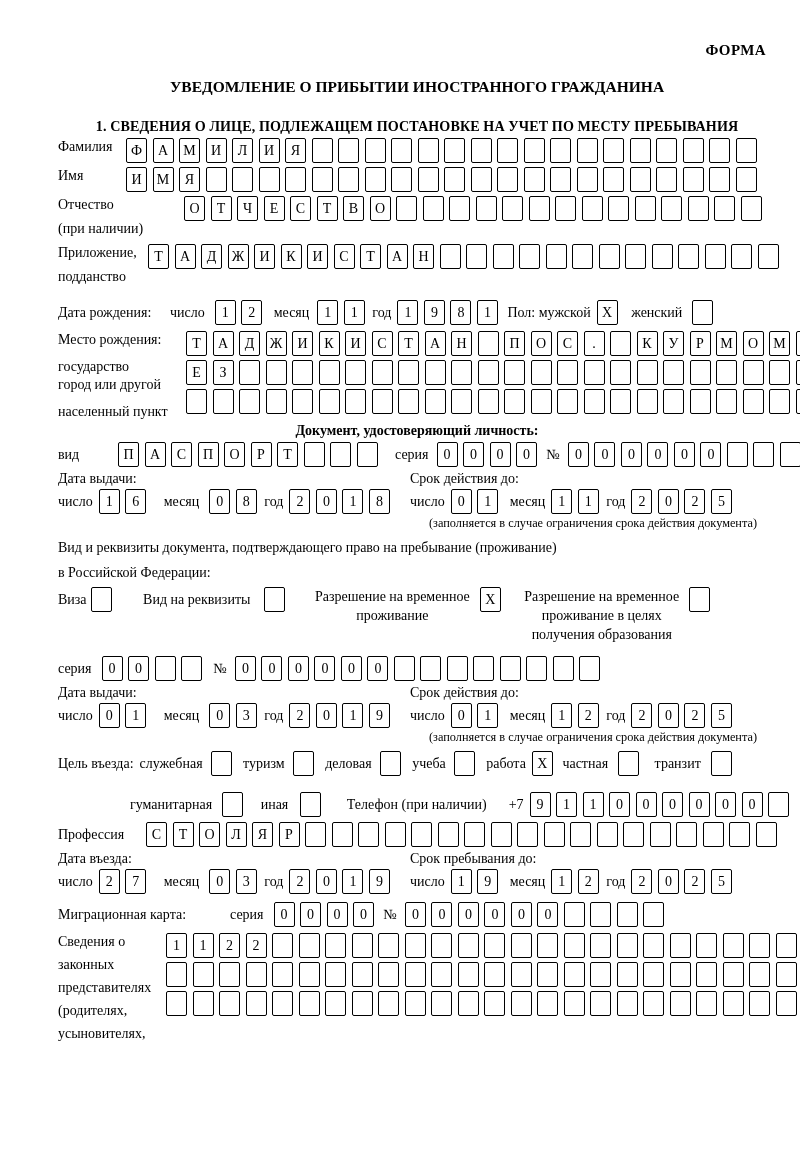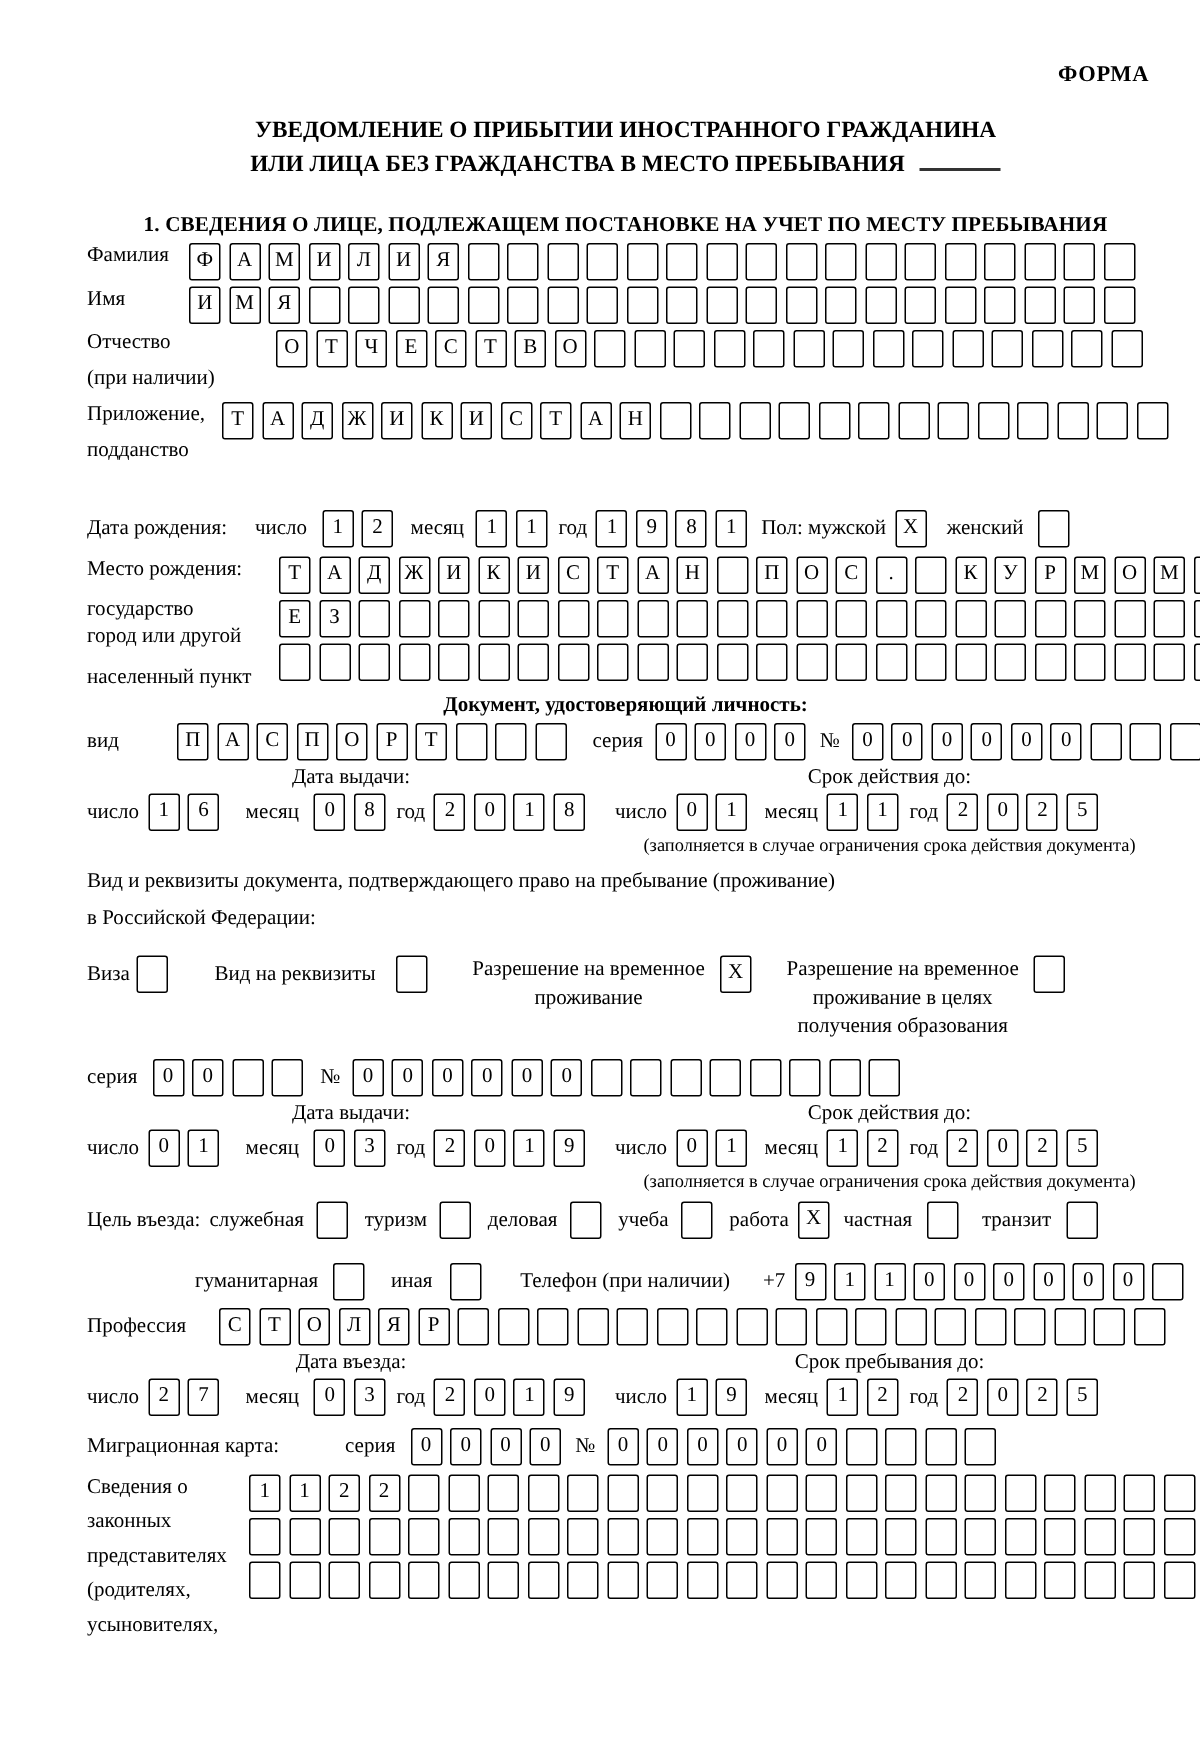--- a/index.html
+++ b/index.html
@@ -14,41 +14,40 @@
   .sec{font-weight:bold;font-size:14.1px;margin-top:20px;text-align:center;letter-spacing:.1px;white-space:nowrap;}
   .row{display:flex;align-items:flex-start;}
   .lbl{font-size:14px;line-height:1.3;flex:none;}
   .lblblock{font-size:14px;line-height:18px;flex:none;}
   .cells{display:flex;flex:none;}
   .cell{box-sizing:border-box;width:21px;height:25px;border:1.5px solid #000;border-radius:2px;
         margin-right:5.5px;display:inline-flex;align-items:center;justify-content:center;
         font-size:14px;flex:none;background:#fff;}
   .cellcol{display:flex;flex-direction:column;gap:4px;}
   .dgroup{display:flex;margin-top:4px;}
-  .dhead{text-align:center;font-size:14px;}
+  .dhead{text-align:left;font-size:14px;}
   .drow{display:flex;align-items:flex-start;margin-top:2px;}
   .dnote{font-size:12.3px;margin-top:2px;text-align:center;white-space:nowrap;}
   .inlbl{font-size:14px;line-height:25px;flex:none;}
   .ctrhead{text-align:center;font-weight:bold;font-size:14px;margin-top:2px;}
   .para{font-size:14px;line-height:25px;margin-top:4px;}
   .cbitem{display:flex;align-items:flex-start;}
   .cbtext{font-size:14px;line-height:19px;text-align:center;}
 </style>
 </head>
 <body>
 
 <div class="page">
   <div class="content">
 
 
     <div class="forma">ФОРМА</div>
 
     <div class="title">
       <div>УВЕДОМЛЕНИЕ О ПРИБЫТИИ ИНОСТРАННОГО ГРАЖДАНИНА</div>
-      <div><span>ИЛИ ЛИЦА БЕЗ ГРАЖДАНСТВА В МЕСТО ПРЕБЫВАНИЯ</span><span class="uline"></span></div>
     </div>
 
     <div class="sec">1. СВЕДЕНИЯ О ЛИЦЕ, ПОДЛЕЖАЩЕМ ПОСТАНОВКЕ НА УЧЕТ ПО МЕСТУ ПРЕБЫВАНИЯ</div>
 
     <div class="row" style="margin-top:3px">
       <span class="lbl" style="width:68px">Фамилия</span>
       <span class="cells">
           <span class="cell">Ф</span>
           <span class="cell">А</span>
           <span class="cell">М</span>
@@ -163,21 +162,21 @@
           <span class="cell"></span>
           <span class="cell"></span>
           <span class="cell"></span>
           <span class="cell"></span>
           <span class="cell"></span>
           <span class="cell"></span>
           <span class="cell"></span>
         </span>
     </div>
 
-    <div class="row" style="margin-top:30px">
+    <div class="row" style="margin-top:14px">
       <span class="inlbl" style="width:112px">Дата рождения:</span>
       <span class="inlbl" style="margin-right:10px">число</span>
       <span class="cells">
           <span class="cell">1</span>
           <span class="cell">2</span>
         </span>
       <span class="inlbl" style="margin:0 8px 0 6px">месяц</span>
       <span class="cells">
           <span class="cell">1</span>
           <span class="cell">1</span>
@@ -371,21 +370,21 @@
         </div>
         <div class="dnote">(заполняется в случае ограничения срока действия документа)</div>
       </div>
     </div>
 
     <div class="para">
       <div>Вид и реквизиты документа, подтверждающего право на пребывание (проживание)</div>
       <div>в Российской Федерации:</div>
     </div>
 
-    <div class="row" style="margin-top:12px">
+    <div class="row" style="margin-top:2px">
       <span class="cbitem">
         <span class="inlbl" style="margin-right:4px">Виза</span>
         <span class="cells">
             <span class="cell"></span>
           </span>
       </span>
       <span class="cbitem" style="margin-left:26px">
         <span class="inlbl" style="margin-right:14px">Вид на реквизиты</span>
         <span class="cells">
             <span class="cell"></span>

